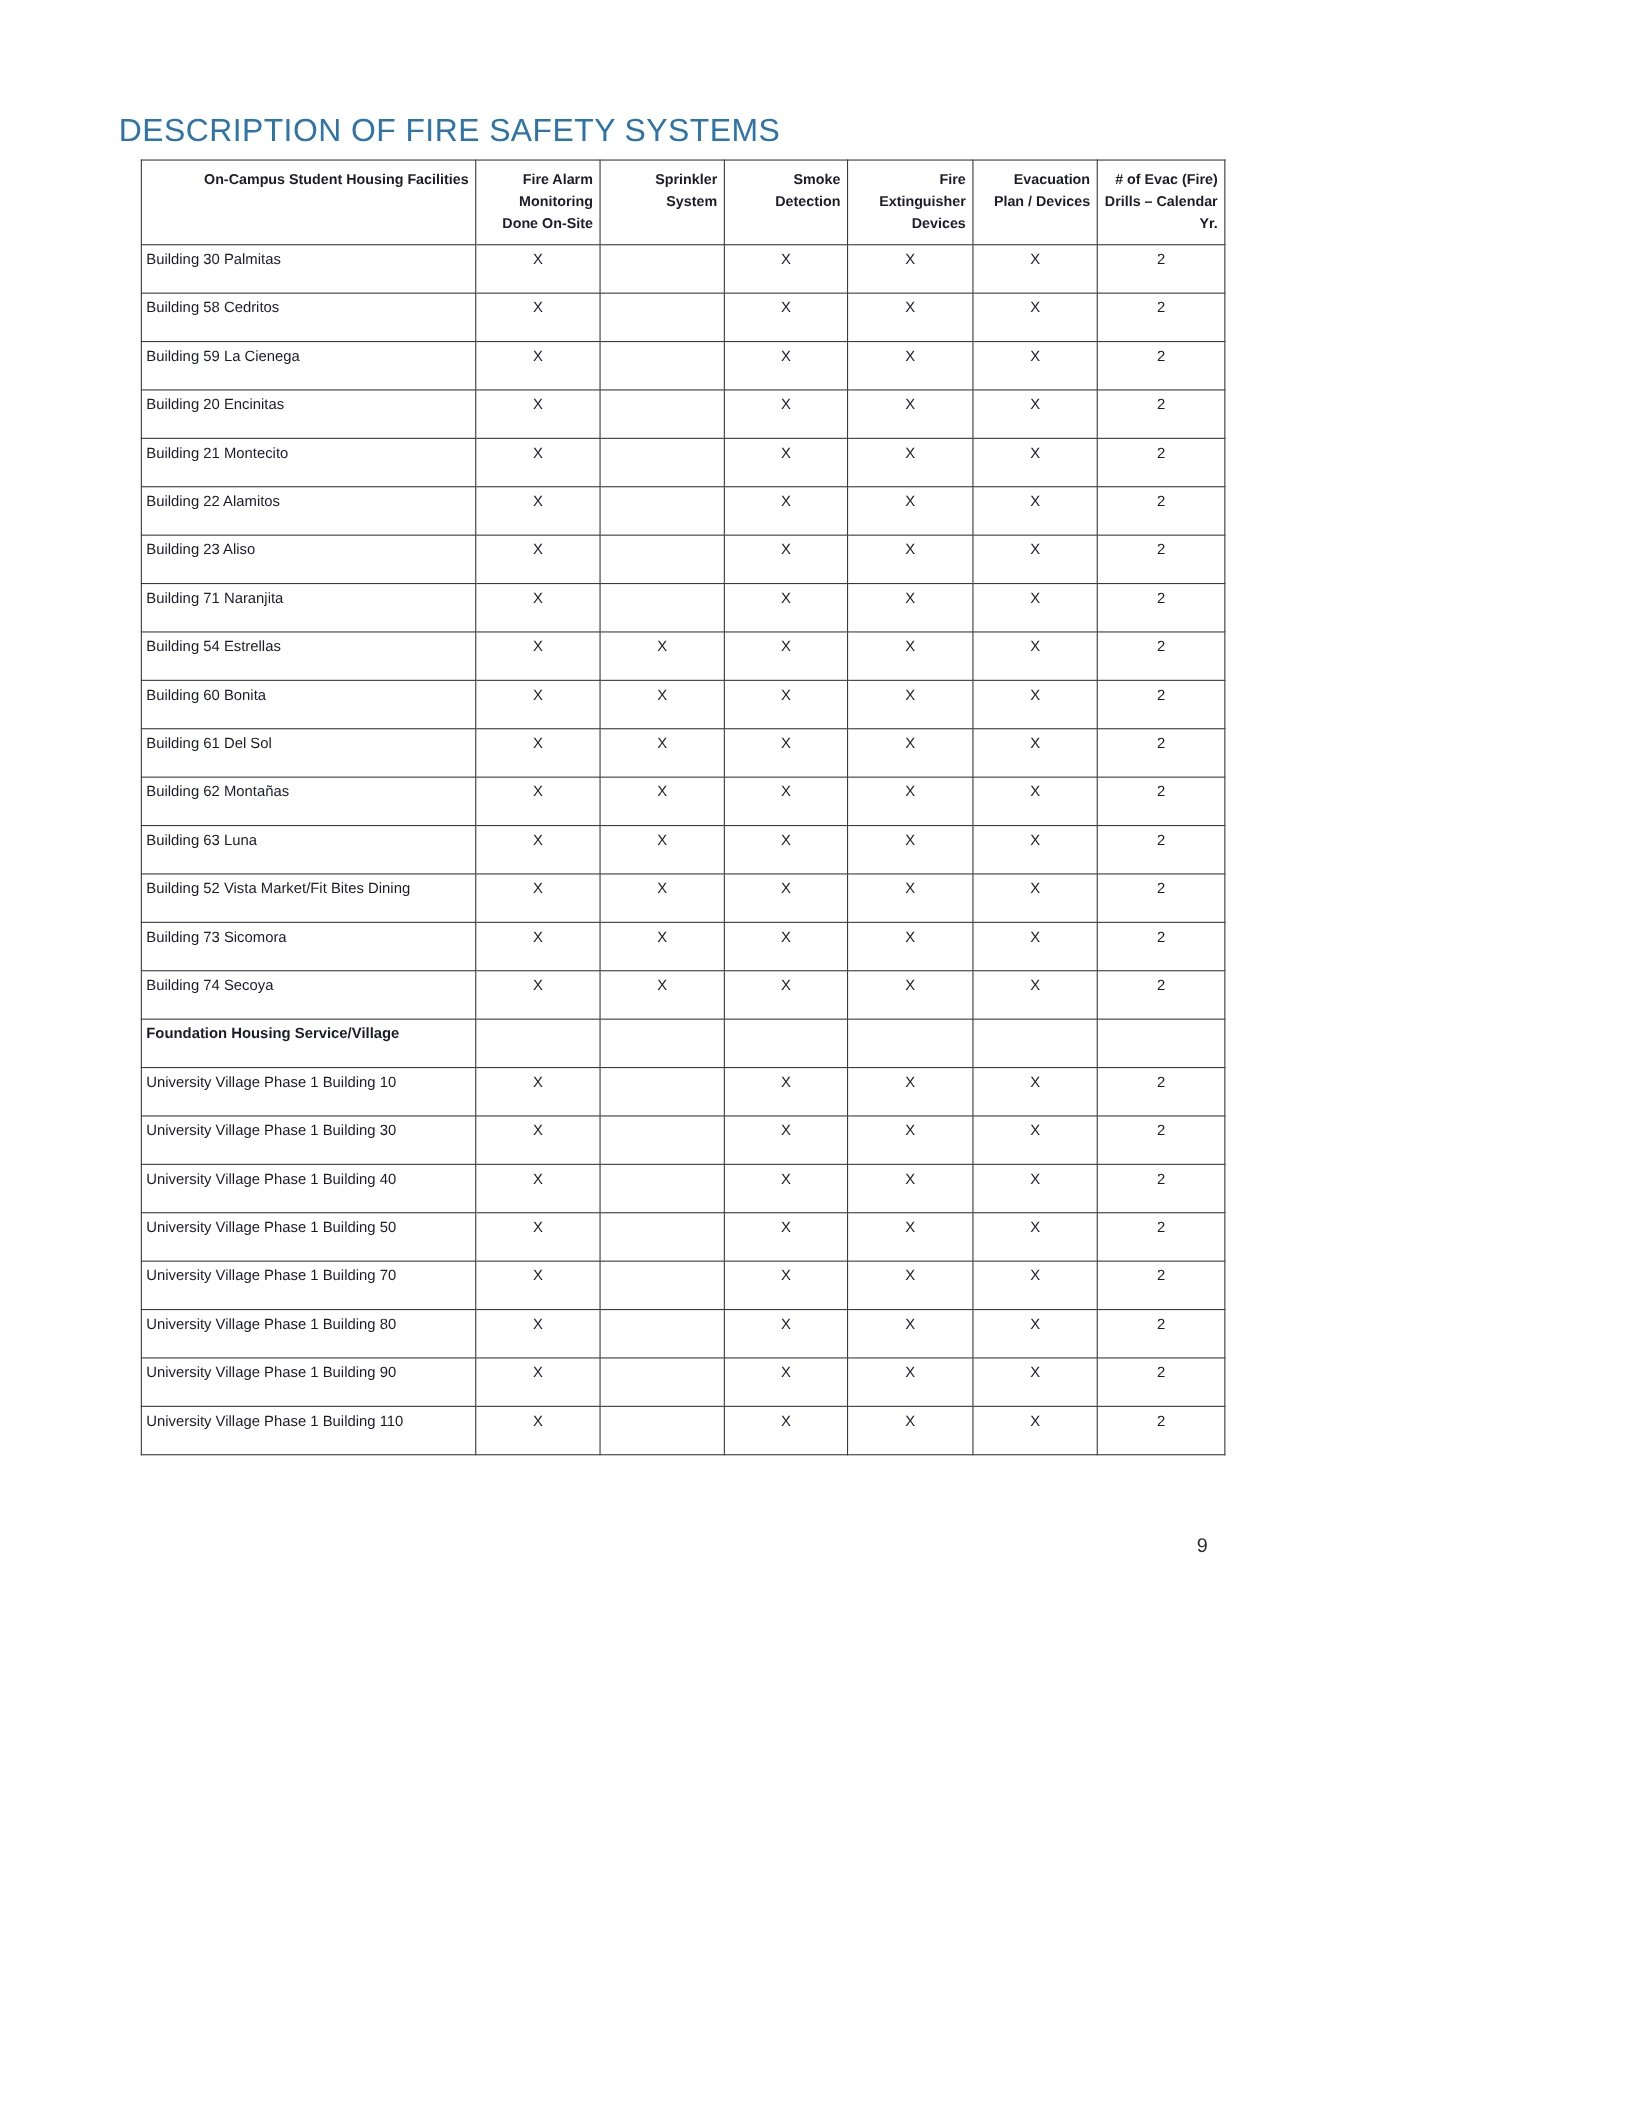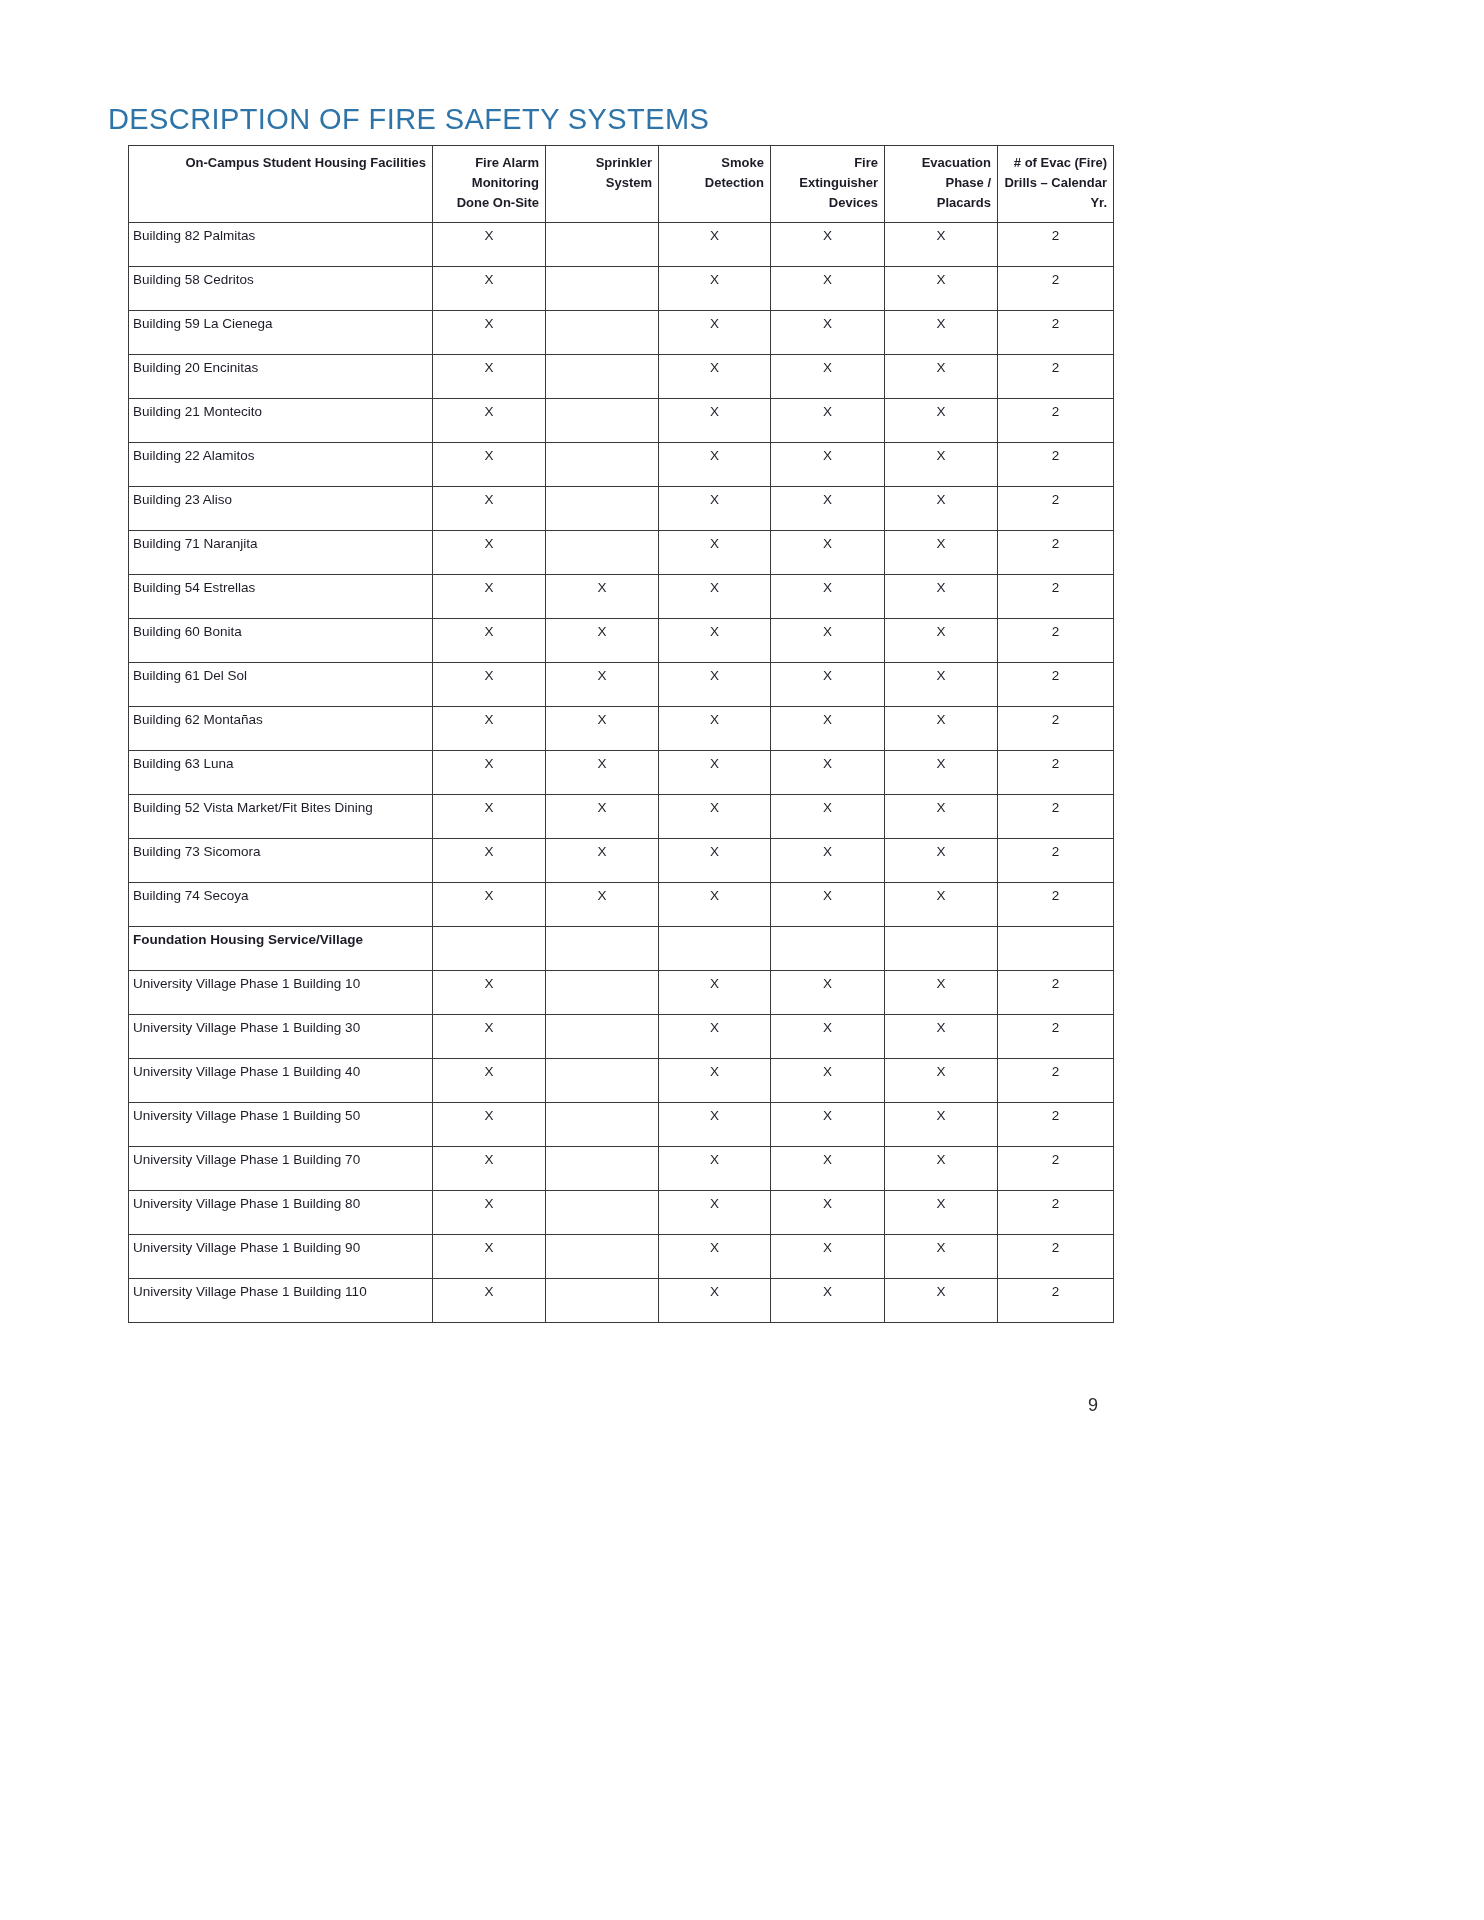--- a/index.html
+++ b/index.html
@@ -95,27 +95,27 @@
         <col class="c6">
         <col class="c7">
     </colgroup>
     <thead>
       <tr id="header-row">
           <th>On-Campus Student Housing Facilities</th>
           <th>Fire Alarm Monitoring Done On-Site</th>
           <th>Sprinkler System</th>
           <th>Smoke Detection</th>
           <th>Fire Extinguisher Devices</th>
-          <th>Evacuation Phase / Placards</th>
+          <th>Evacuation Plan / Devices</th>
           <th># of Evac (Fire) Drills – Calendar Yr.</th>
         </tr>
     </thead>
     <tbody id="table-body">
         <tr>
-          <td class="name">Building 82 Palmitas</td>
+          <td class="name">Building 30 Palmitas</td>
           <td class="val">X</td>
           <td class="val"></td>
           <td class="val">X</td>
           <td class="val">X</td>
           <td class="val">X</td>
           <td class="val">2</td>
         </tr>
         <tr>
           <td class="name">Building 58 Cedritos</td>
           <td class="val">X</td>

